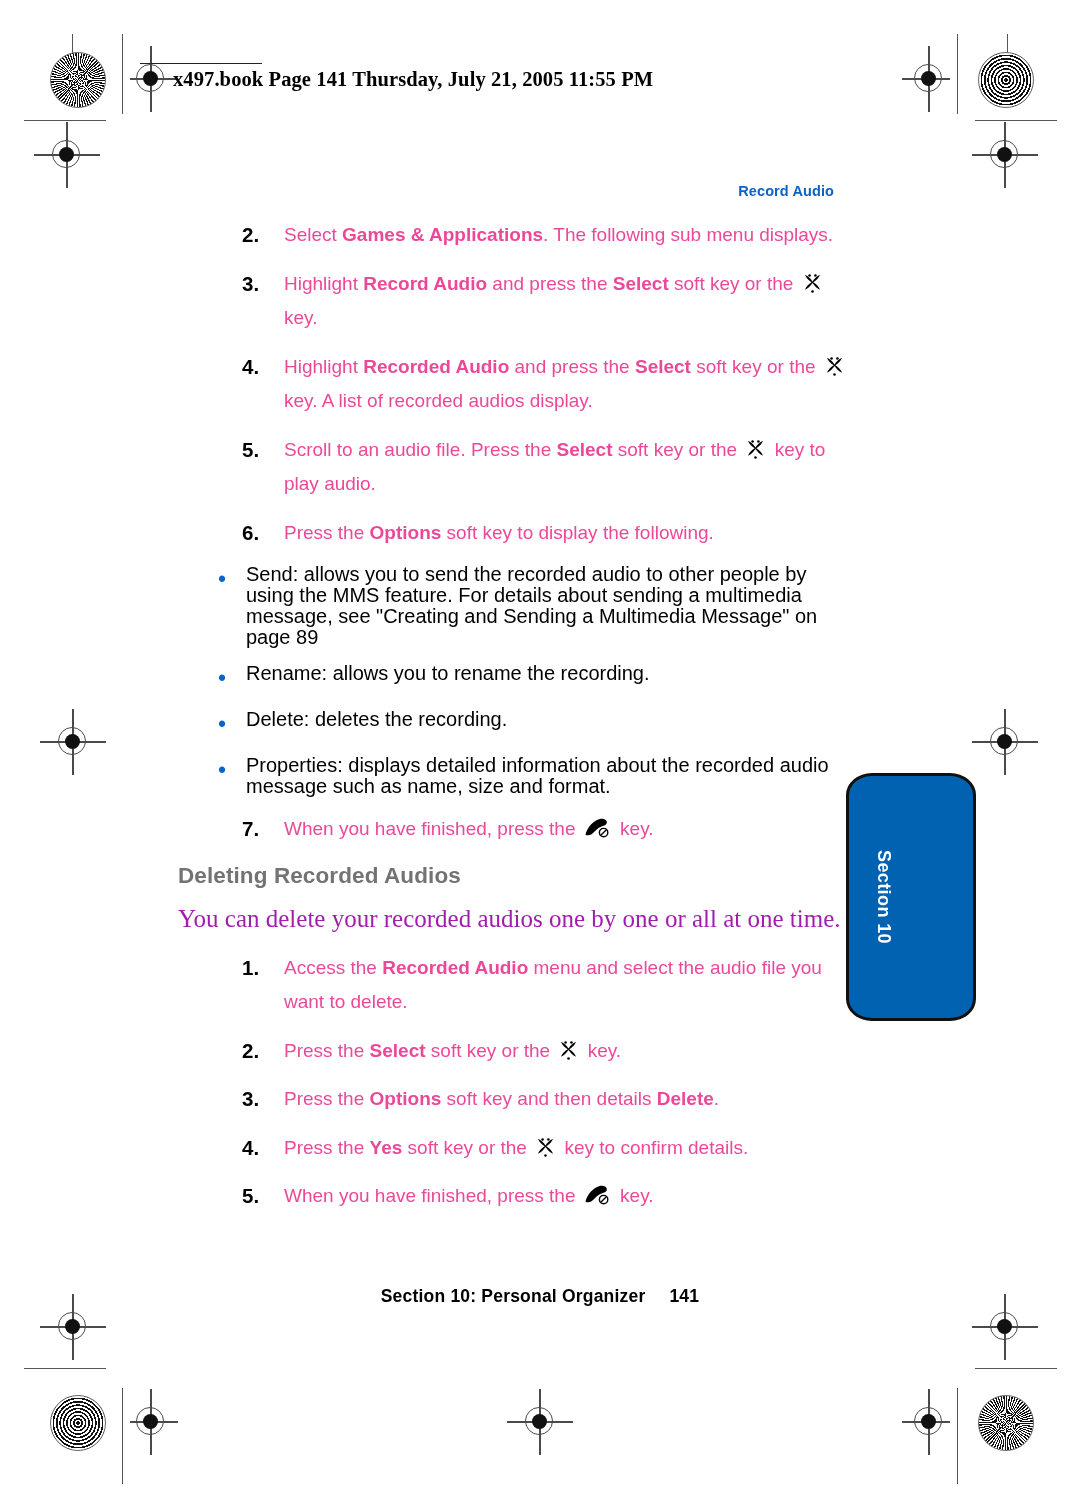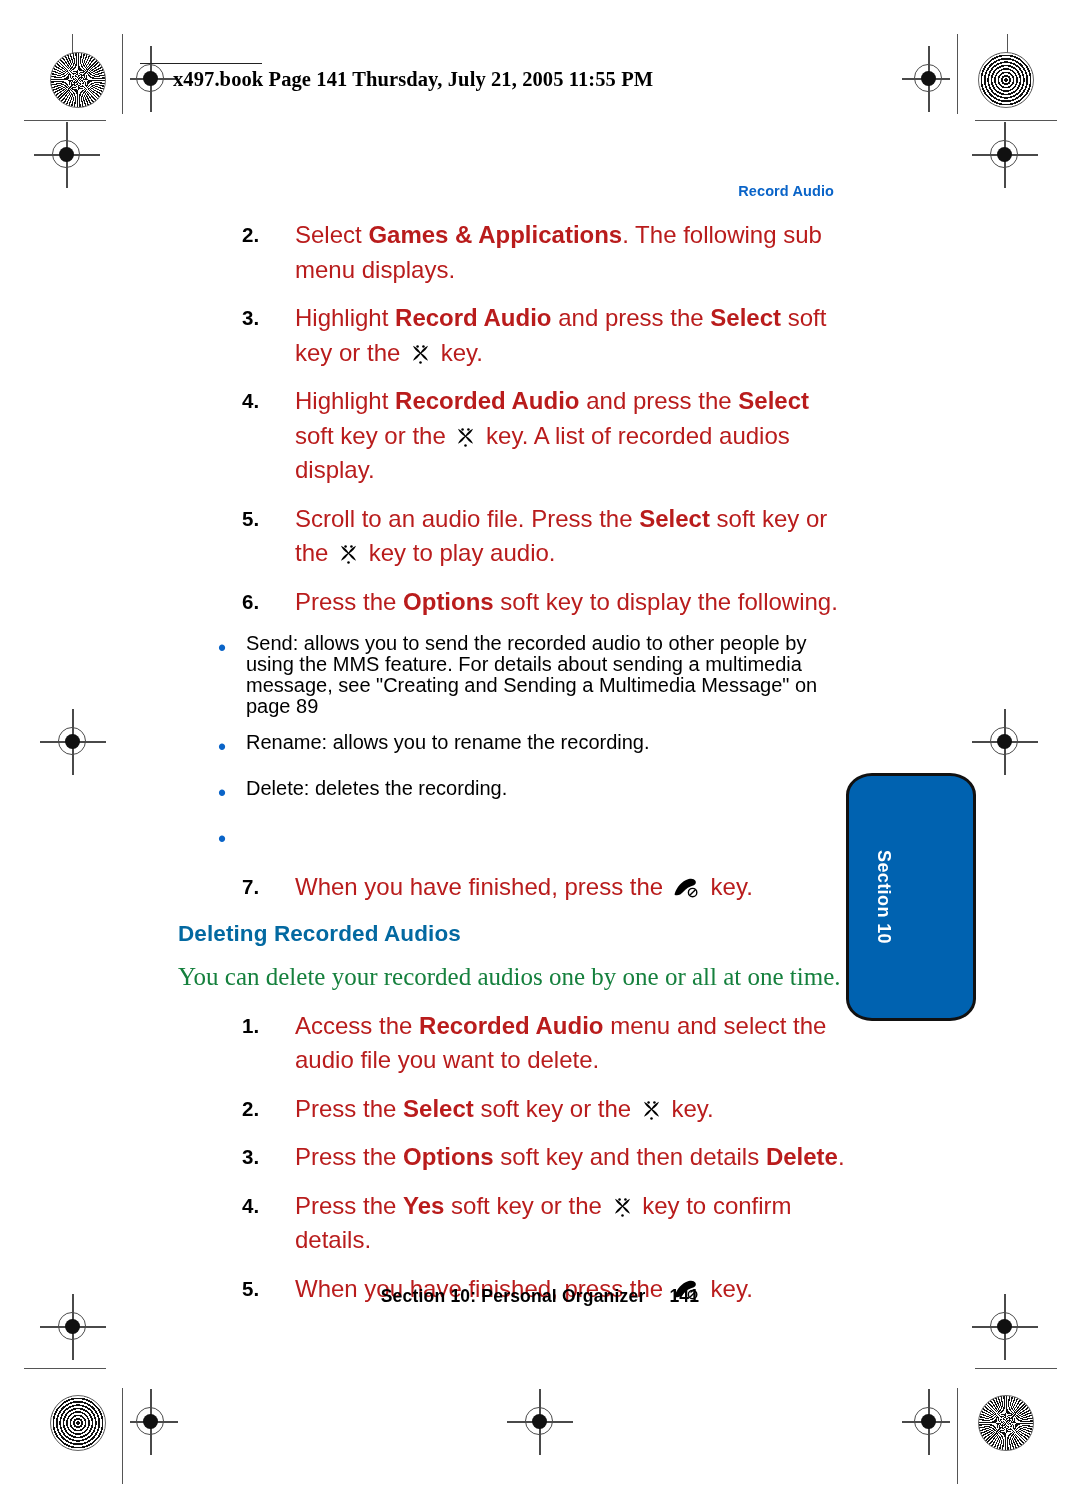--- a/index.html
+++ b/index.html
@@ -130,24 +130,23 @@
     font-size: 20.5px;
     font-weight: bold;
     color: #000;
     text-align: left;
     padding-left: 64px;
     box-sizing: content-box;
     line-height: 34.5px;
   }
   .step .txt {
     flex: 1 1 auto;
-    font-size: 24px;
-    color: #b91c1c;
+    font-size: 19px;
+    color: #ec4899;
     line-height: 34.5px;
-    margin-left: 11px;
   }
 
   
   .bullet {
     display: flex;
     margin-bottom: 15px;
   }
   .bullet .dotmark {
     flex: 0 0 28px;
     padding-left: 40px;
@@ -161,29 +160,29 @@
     color: #000000;
     line-height: 21px;
   }
 
   b, strong { font-weight: bold; }
 
   
   .h2 {
     font-size: 22.5px;
     font-weight: bold;
-    color: #0369a1;
+    color: #737373;
     margin: 16px 0 12px 0;
     letter-spacing: 0.1px;
   }
   .lede {
     font-family: "Liberation Serif", serif;
     font-size: 25px;
     line-height: 36px;
-    color: #15803d;
+    color: #a21caf;
     margin: 0 0 14px 0;
   }
 
   
   .keyicon {
     display: inline-block;
     vertical-align: -4px;
     margin: 0 3px;
   }
 
@@ -366,20 +365,21 @@
         <div class="bullet">
           <div class="dotmark">•</div>
           <div class="txt"><span>Rename: allows you to rename the recording.</span></div>
         </div>
         <div class="bullet">
           <div class="dotmark">•</div>
           <div class="txt"><span>Delete: deletes the recording.</span></div>
         </div>
         <div class="bullet">
           <div class="dotmark">•</div>
+          <div class="txt"><span>Properties: displays detailed information about the recorded audio message such as name, size and format.</span></div>
         </div>
       </div>
     <div id="step7">
         <div class="step">
           <div class="num">7.</div>
           <div class="txt"><span>When you have finished, press the </span><svg viewBox="0 0 100 80" width="28" height="23" class="keyicon">
               <path d="M6 62 C14 40 30 18 56 10 C66 7 76 9 80 16 C84 23 80 31 72 33 C60 36 46 44 36 56 C30 63 22 68 14 68 C8 68 4 66 6 62 Z" fill="#000"></path>
               <circle cx="70" cy="58" r="15" fill="none" stroke="#000" stroke-width="5"></circle>
               <line x1="60" y1="68" x2="80" y2="48" stroke="#000" stroke-width="5"></line>
             </svg><span> key.</span></div>

